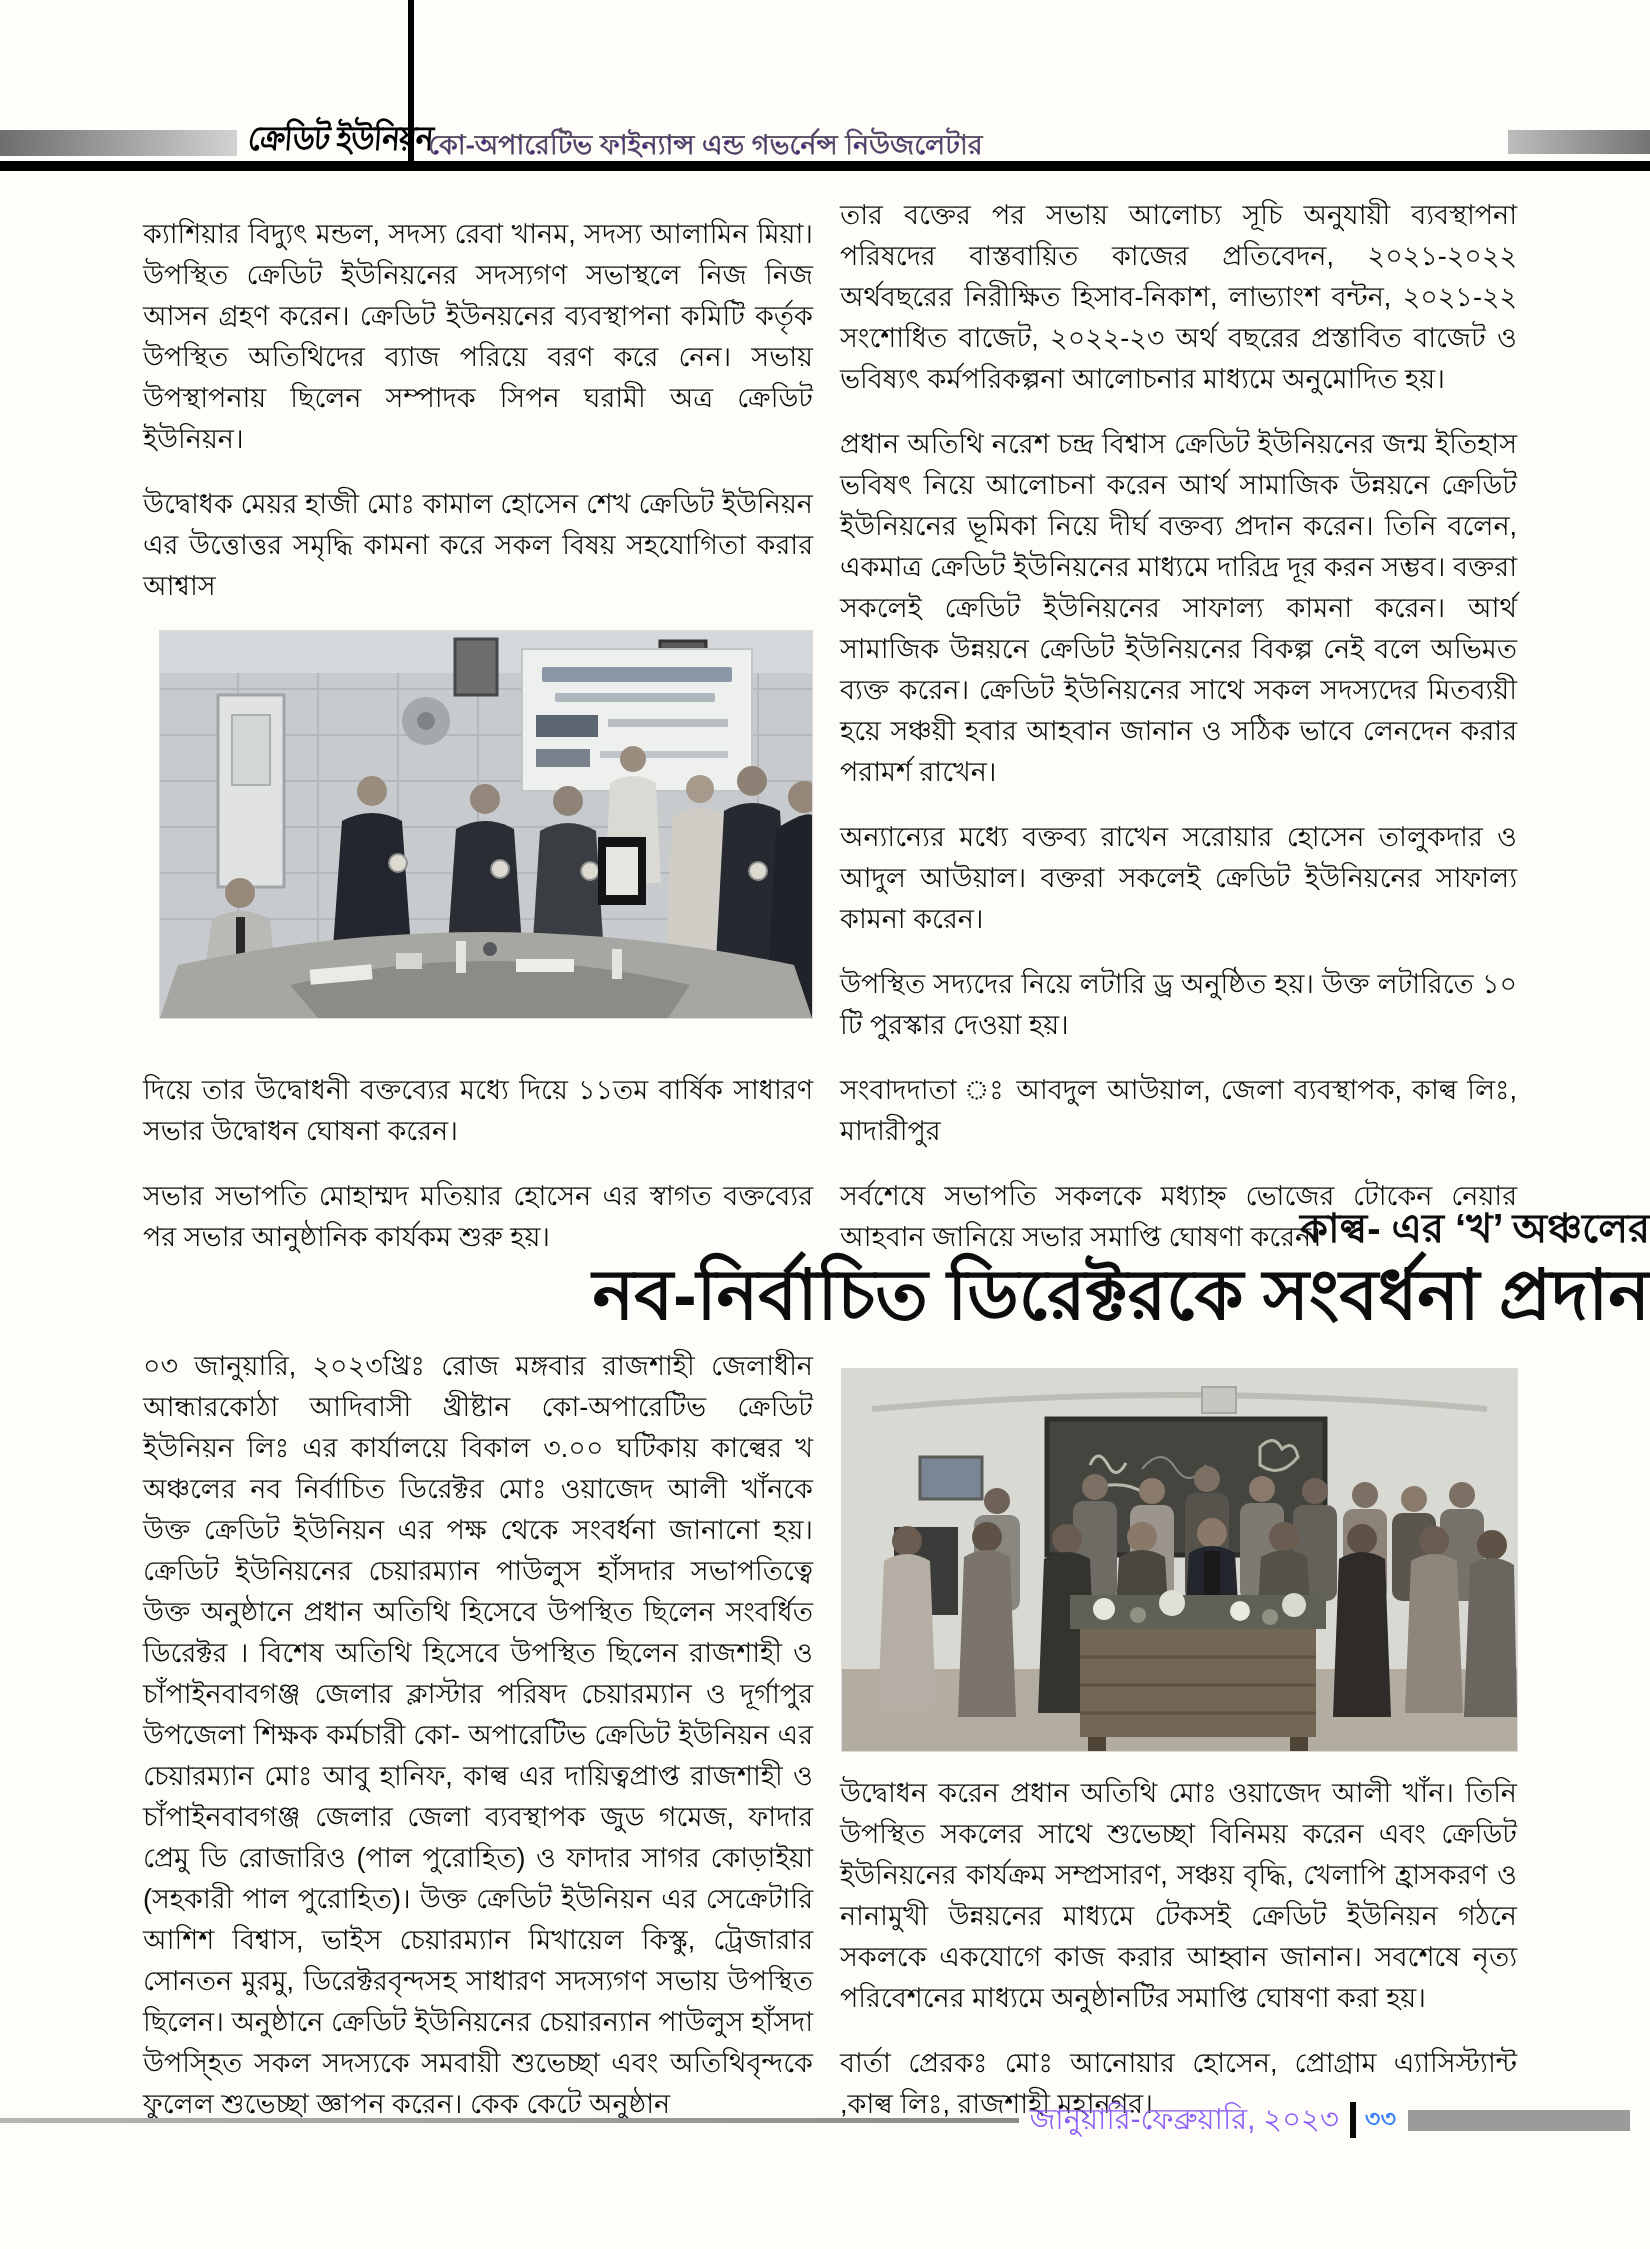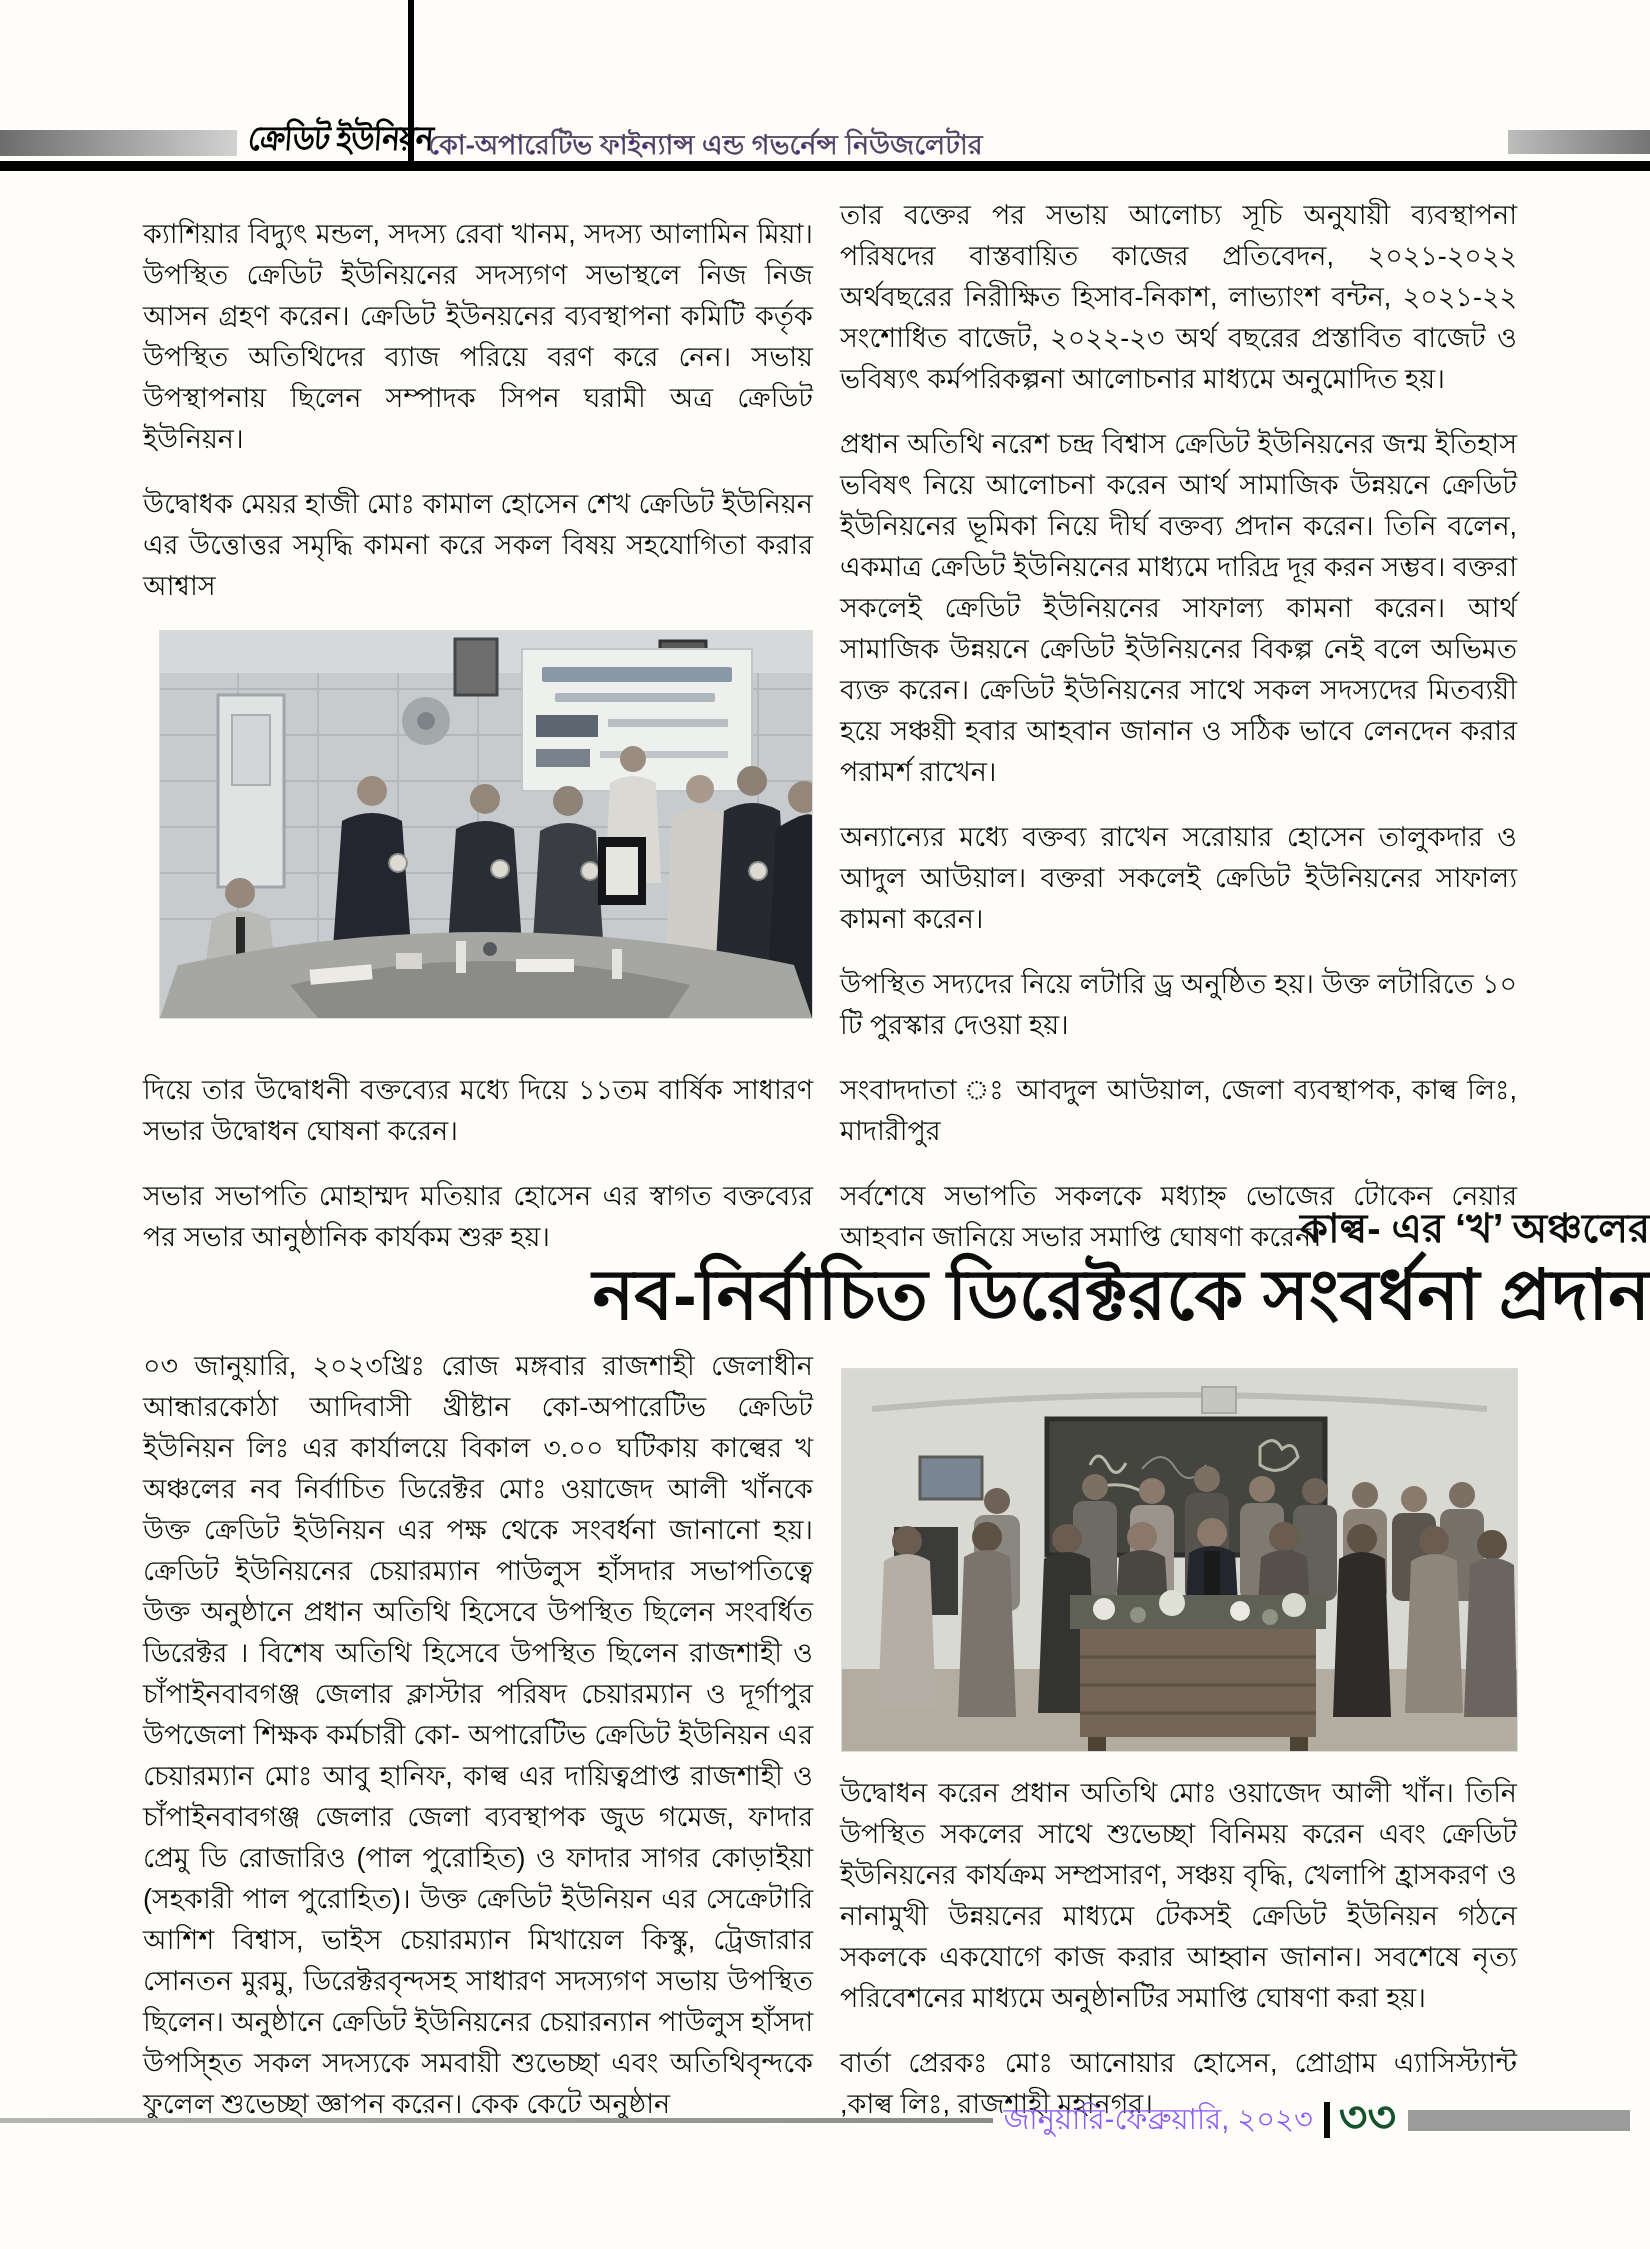--- a/index.html
+++ b/index.html
@@ -32,21 +32,21 @@
   
   .heading{position:absolute;left:0;top:1200px;width:1650px;text-align:right;}
   .h-line1{font-size:40px;font-weight:800;margin:0;line-height:56px;}
   .h-line2{font-size:70px;font-weight:800;margin:4px 0 0 0;line-height:70px;}
   
   .footer{position:absolute;left:0;top:2098px;width:1630px;height:44px;
           display:flex;align-items:center;}
   .f-line{flex:1;height:5px;background:linear-gradient(to right,#b5b5b5,#8a8a8a);margin-right:10px;}
   .f-date{font-size:29px;color:#8b5cf6;white-space:nowrap;}
   .f-bar{width:6px;height:36px;background:#0a0a0a;margin:0 9px 0 11px;}
-  .f-page{font-size:44px;font-weight:800;color:#14532d;}
+  .f-page{font-size:24px;font-weight:800;color:#3b82f6;}
   .f-endbox{width:222px;height:21px;background:#9b9b9b;margin-left:12px;}
 </style>
 </head>
 <body>
 
 <div class="page">
 
   <div class="vrule"></div>
   <div class="hbar-left"></div>
   <div class="hbar-right"></div>

